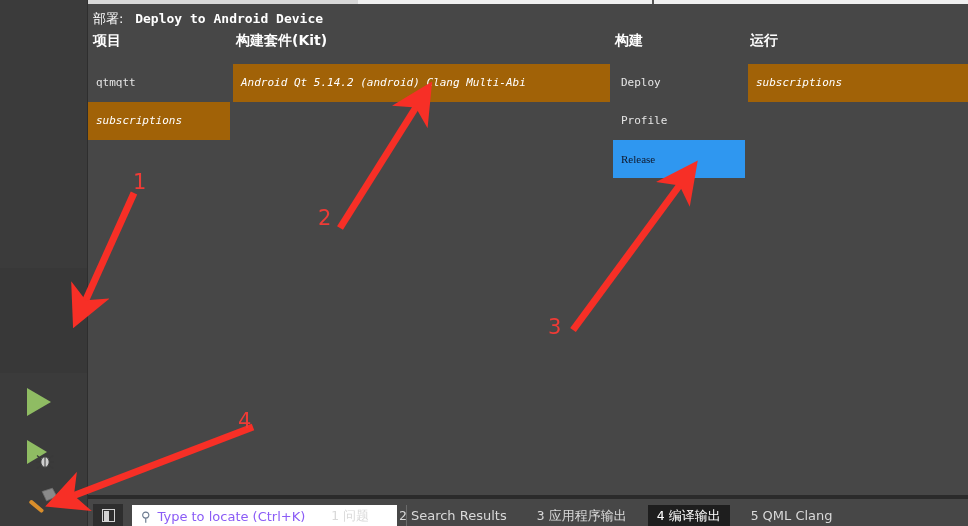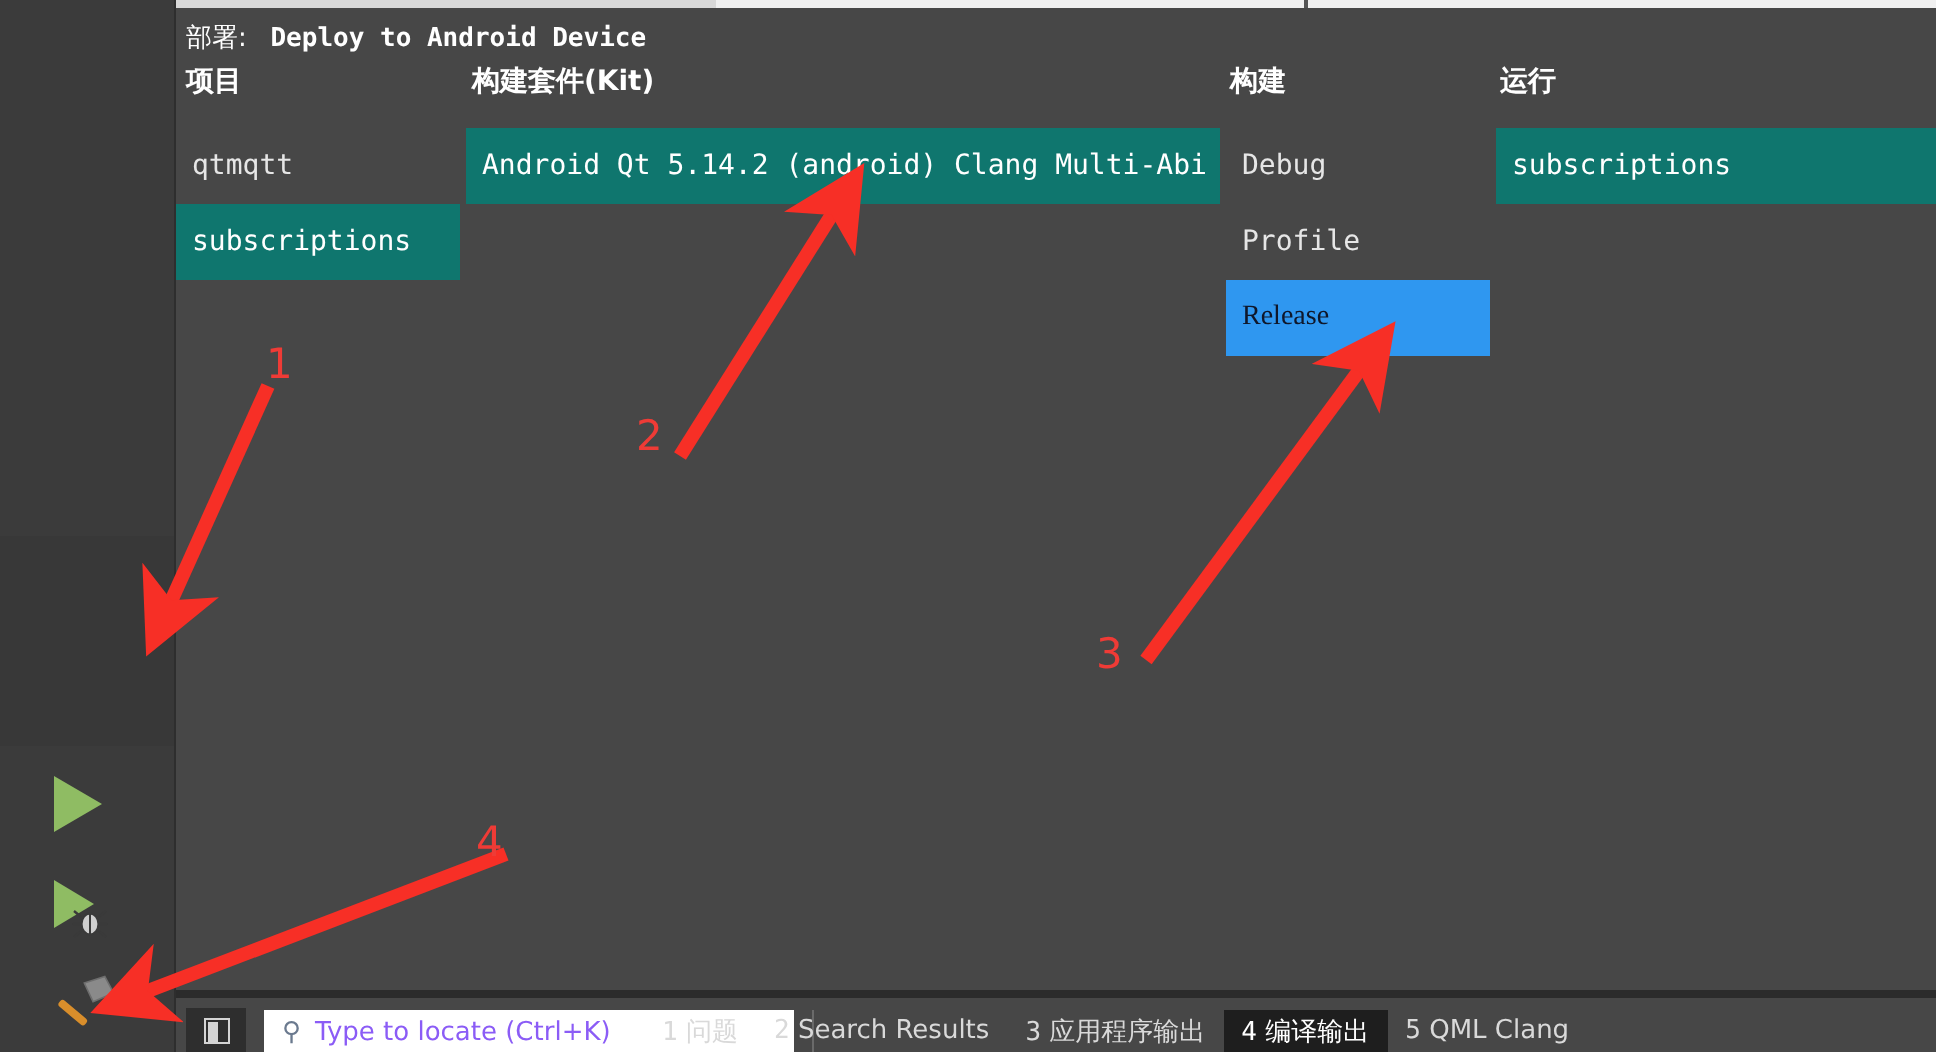--- a/index.html
+++ b/index.html
@@ -78,25 +78,25 @@
   .col {
     position: absolute; top: 60px; height: 431px;
   }
   .col-projects { left: 0;   width: 142px; }
   .col-kits     { left: 145px; width: 377px; }
   .col-build    { left: 525px; width: 132px; }
   .col-run      { left: 660px; width: 220px; }
 
   .item {
     height: 38px; line-height: 38px;
-    font-size: 14px; color: #e6e6e6;
+    font-size: 11px; color: #e6e6e6;
     padding-left: 8px;
     white-space: nowrap; overflow: hidden;
   }
-  .item.sel-grey  { background: #0f766e; color: #ffffff; }
+  .item.sel-grey  { background: #a16207; color: #ffffff; font-style: italic; }
   .item.sel-blue  { background: #2f97f0; color: #0f172a; font-family: Liberation Serif, serif; }
 
   
   .statusbar {
     position: absolute; left: 88px; top: 499px; width: 880px; height: 27px;
     background: #474747;
   }
   .sb-toggle {
     position: absolute; left: 5px; top: 5px; width: 30px; height: 22px;
     background: #2e2e2e;
@@ -118,21 +118,21 @@
   .sb-search-txt {
     margin-left: 7px; color: #8b5cf6;
     font-size: 13px; font-family: "DejaVu Sans", sans-serif;
   }
   .sb-sep {
     position: absolute; left: 318px; top: 6px; width: 1px; height: 21px;
     background: #6a6a6a;
   }
   .sb-items {
     position: absolute; left: 322px; top: 505px; height: 21px;
-    display: flex; align-items: center; gap: 0px;
+    display: flex; align-items: center; gap: 12px;
   }
   .sb-item {
     font-size: 13px; color: #d9d9d9;
     padding: 2px 9px;
     white-space: nowrap;
     font-family: "DejaVu Sans", sans-serif;
   }
   .sb-item .num { font-family: "DejaVu Sans Mono", monospace; }
   .sb-item.active { background: #1e1e1e; color: #ffffff; }
 
@@ -214,21 +214,21 @@
     <div class="col col-projects">
       <div class="item">qtmqtt</div>
       <div class="item sel-grey">subscriptions</div>
     </div>
 
     <div class="col col-kits">
       <div class="item sel-grey">Android Qt 5.14.2 (android) Clang Multi-Abi</div>
     </div>
 
     <div class="col col-build">
-      <div class="item">Debug</div>
+      <div class="item">Deploy</div>
       <div class="item">Profile</div>
       <div class="item sel-blue">Release</div>
     </div>
 
     <div class="col col-run">
       <div class="item sel-grey">subscriptions</div>
     </div>
   </div>
 
   <div class="statusbar">

